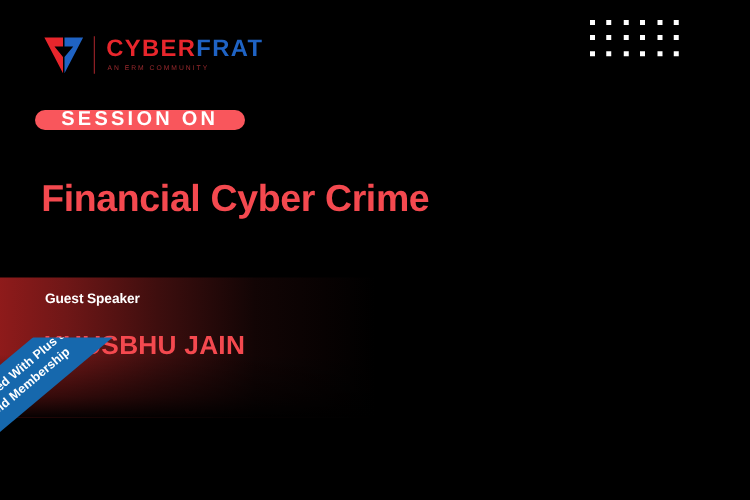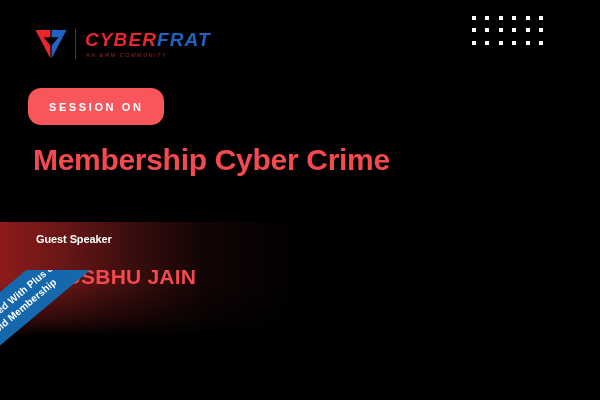--- a/index.html
+++ b/index.html
@@ -50,21 +50,21 @@
     left:34px; top:26px;
     display:flex; align-items:center;
     height:36px;
   }
   .logo-mark { width:34px; height:34px; display:block; }
   .logo-divider {
     width:1px; height:30px;
     background:#8c1f24;
     margin:0 9px 0 7px;
   }
-  .logo-text { display:flex; flex-direction:column; justify-content:center;font-style:italic; }
+  .logo-text { display:flex; flex-direction:column; justify-content:center; }
   .logo-word {
     font-size:19px;
     font-weight:bold;
     letter-spacing:1.1px;
     line-height:20px;
     white-space:nowrap;
   }
   .logo-word .w-cyber { color:#e8262c; }
   .logo-word .w-frat  { color:#1f63c4; }
   .logo-tag {
@@ -90,27 +90,27 @@
   .dot-grid i {
     display:block;
     width:4px; height:4px;
     background:#ffffff;
   }
 
   
   .session-pill {
     position:absolute;
     left:28px; top:88px;
-    height:37px;
+    height:16px;
     padding:0 21px;
     display:flex; align-items:center; justify-content:center;
     background:#f9565c;
     border-radius:13px;
     color:#ffffff;
-    font-size:11px;
+    font-size:16px;
     font-weight:bold;
     letter-spacing:2.6px;
     white-space:nowrap;
   }
 
   
   .main-title {
     position:absolute;
     left:33px; top:143px;
     color:#f4494f;
@@ -206,21 +206,21 @@
     <i></i>
       <i></i>
       <i></i>
       <i></i>
       <i></i>
       <i></i>
   </div>
 
   <div class="session-pill">SESSION ON</div>
 
-  <h1 class="main-title">Membership Cyber Crime</h1>
+  <h1 class="main-title">Financial Cyber Crime</h1>
 
   <div class="speaker-label">Guest Speaker</div>
   <div class="speaker-name">KHUSBHU JAIN</div>
 
   <div class="ribbon-wrap">
     <div class="ribbon">
       <span class="ribbon-line">Included With Plus &amp;</span>
       <span class="ribbon-line">Gold Membership</span>
     </div>
   </div>

